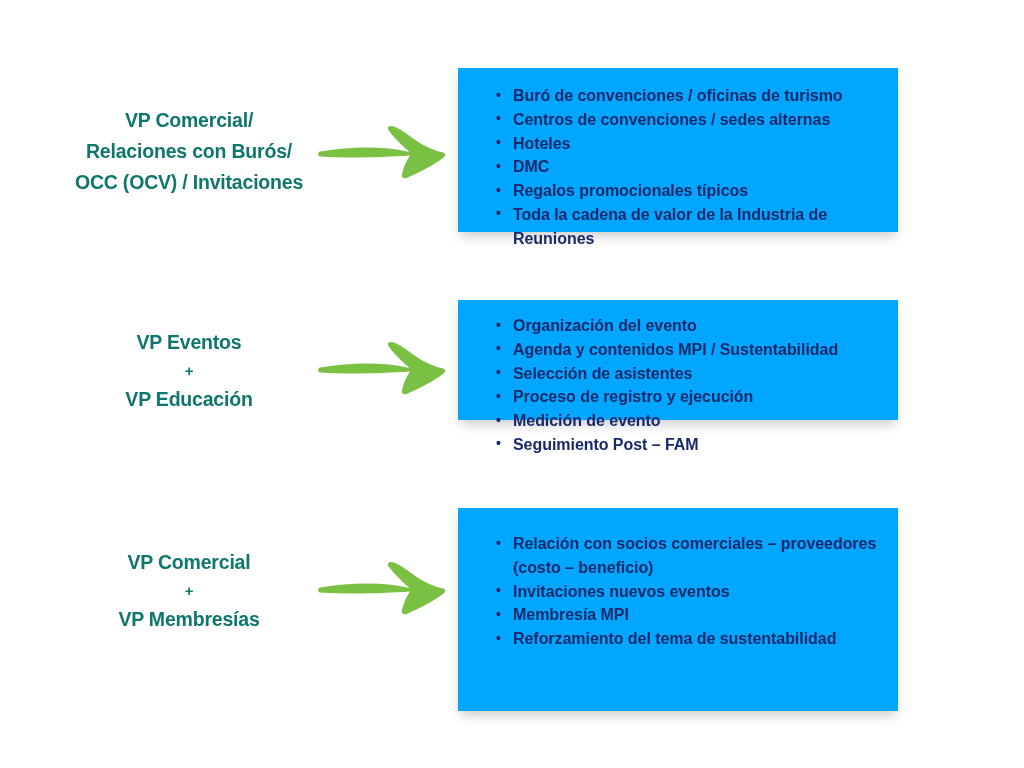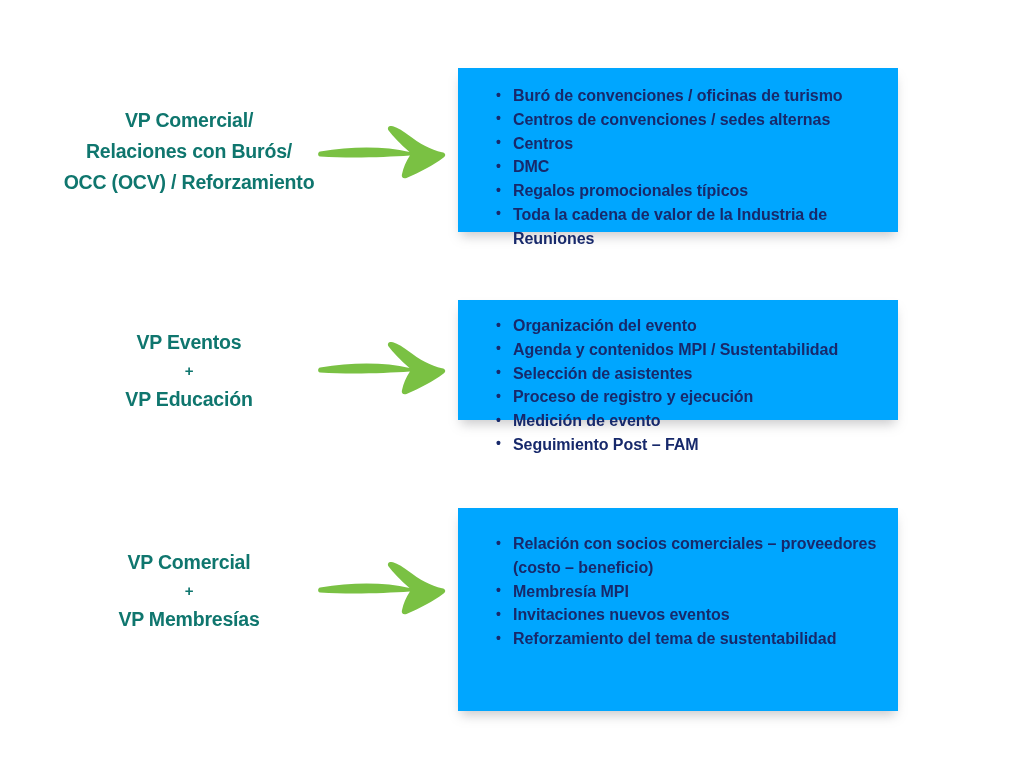--- a/index.html
+++ b/index.html
@@ -112,34 +112,34 @@
 </head>
 <body>
 
 <div id="canvas">
 
   <div class="row" id="row-0">
 
     <div class="label-block">
       <span class="label-line">VP Comercial/</span>
       <span class="label-line">Relaciones con Burós/</span>
-      <span class="label-line">OCC (OCV) / Reforzamiento</span>
+      <span class="label-line">OCC (OCV) / Invitaciones</span>
     </div>
 
     <div class="arrow-wrap">
       <svg viewBox="0 0 132 58" xmlns="http://www.w3.org/2000/svg" aria-hidden="true">
         <path fill="#7AC143" d="M3.2 27.6 C36 22.0 68 22.4 92.5 27.9 C83.5 20.0 76.0 12.4 71.6 6.4 C70.0 4.2 71.4 1.6 74.2 2.0 C79.0 2.7 84.0 5.6 90.6 10.6 C103.0 20.0 114.0 26.0 125.0 28.3 C128.6 29.1 129.4 31.4 126.6 33.6 C116.0 41.8 103.0 48.2 89.5 53.9 C86.5 55.2 84.2 53.3 84.9 50.4 C86.5 43.6 89.0 37.4 92.9 31.6 C67.4 33.2 35.8 34.6 3.0 32.6 C0.6 32.4 0.4 28.1 3.2 27.6 Z"></path>
       </svg>
     </div>
 
     <div class="panel">
       <ul>
         <li>Buró de convenciones / oficinas de turismo</li>
         <li>Centros de convenciones / sedes alternas</li>
-        <li>Centros</li>
+        <li>Hoteles</li>
         <li>DMC</li>
         <li>Regalos promocionales típicos</li>
         <li>Toda la cadena de valor de la Industria de Reuniones</li>
       </ul>
     </div>
   </div>
 
   <div class="row" id="row-1">
 
     <div class="label-block">
@@ -176,20 +176,20 @@
 
     <div class="arrow-wrap">
       <svg viewBox="0 0 132 58" xmlns="http://www.w3.org/2000/svg" aria-hidden="true">
         <path fill="#7AC143" d="M3.2 27.6 C36 22.0 68 22.4 92.5 27.9 C83.5 20.0 76.0 12.4 71.6 6.4 C70.0 4.2 71.4 1.6 74.2 2.0 C79.0 2.7 84.0 5.6 90.6 10.6 C103.0 20.0 114.0 26.0 125.0 28.3 C128.6 29.1 129.4 31.4 126.6 33.6 C116.0 41.8 103.0 48.2 89.5 53.9 C86.5 55.2 84.2 53.3 84.9 50.4 C86.5 43.6 89.0 37.4 92.9 31.6 C67.4 33.2 35.8 34.6 3.0 32.6 C0.6 32.4 0.4 28.1 3.2 27.6 Z"></path>
       </svg>
     </div>
 
     <div class="panel">
       <ul>
         <li>Relación con socios comerciales – proveedores (costo – beneficio)</li>
+        <li>Invitaciones nuevos eventos</li>
         <li>Membresía MPI</li>
-        <li>Invitaciones nuevos eventos</li>
         <li>Reforzamiento del tema de sustentabilidad</li>
       </ul>
     </div>
   </div>
 
 </div>
 
 </body></html>

